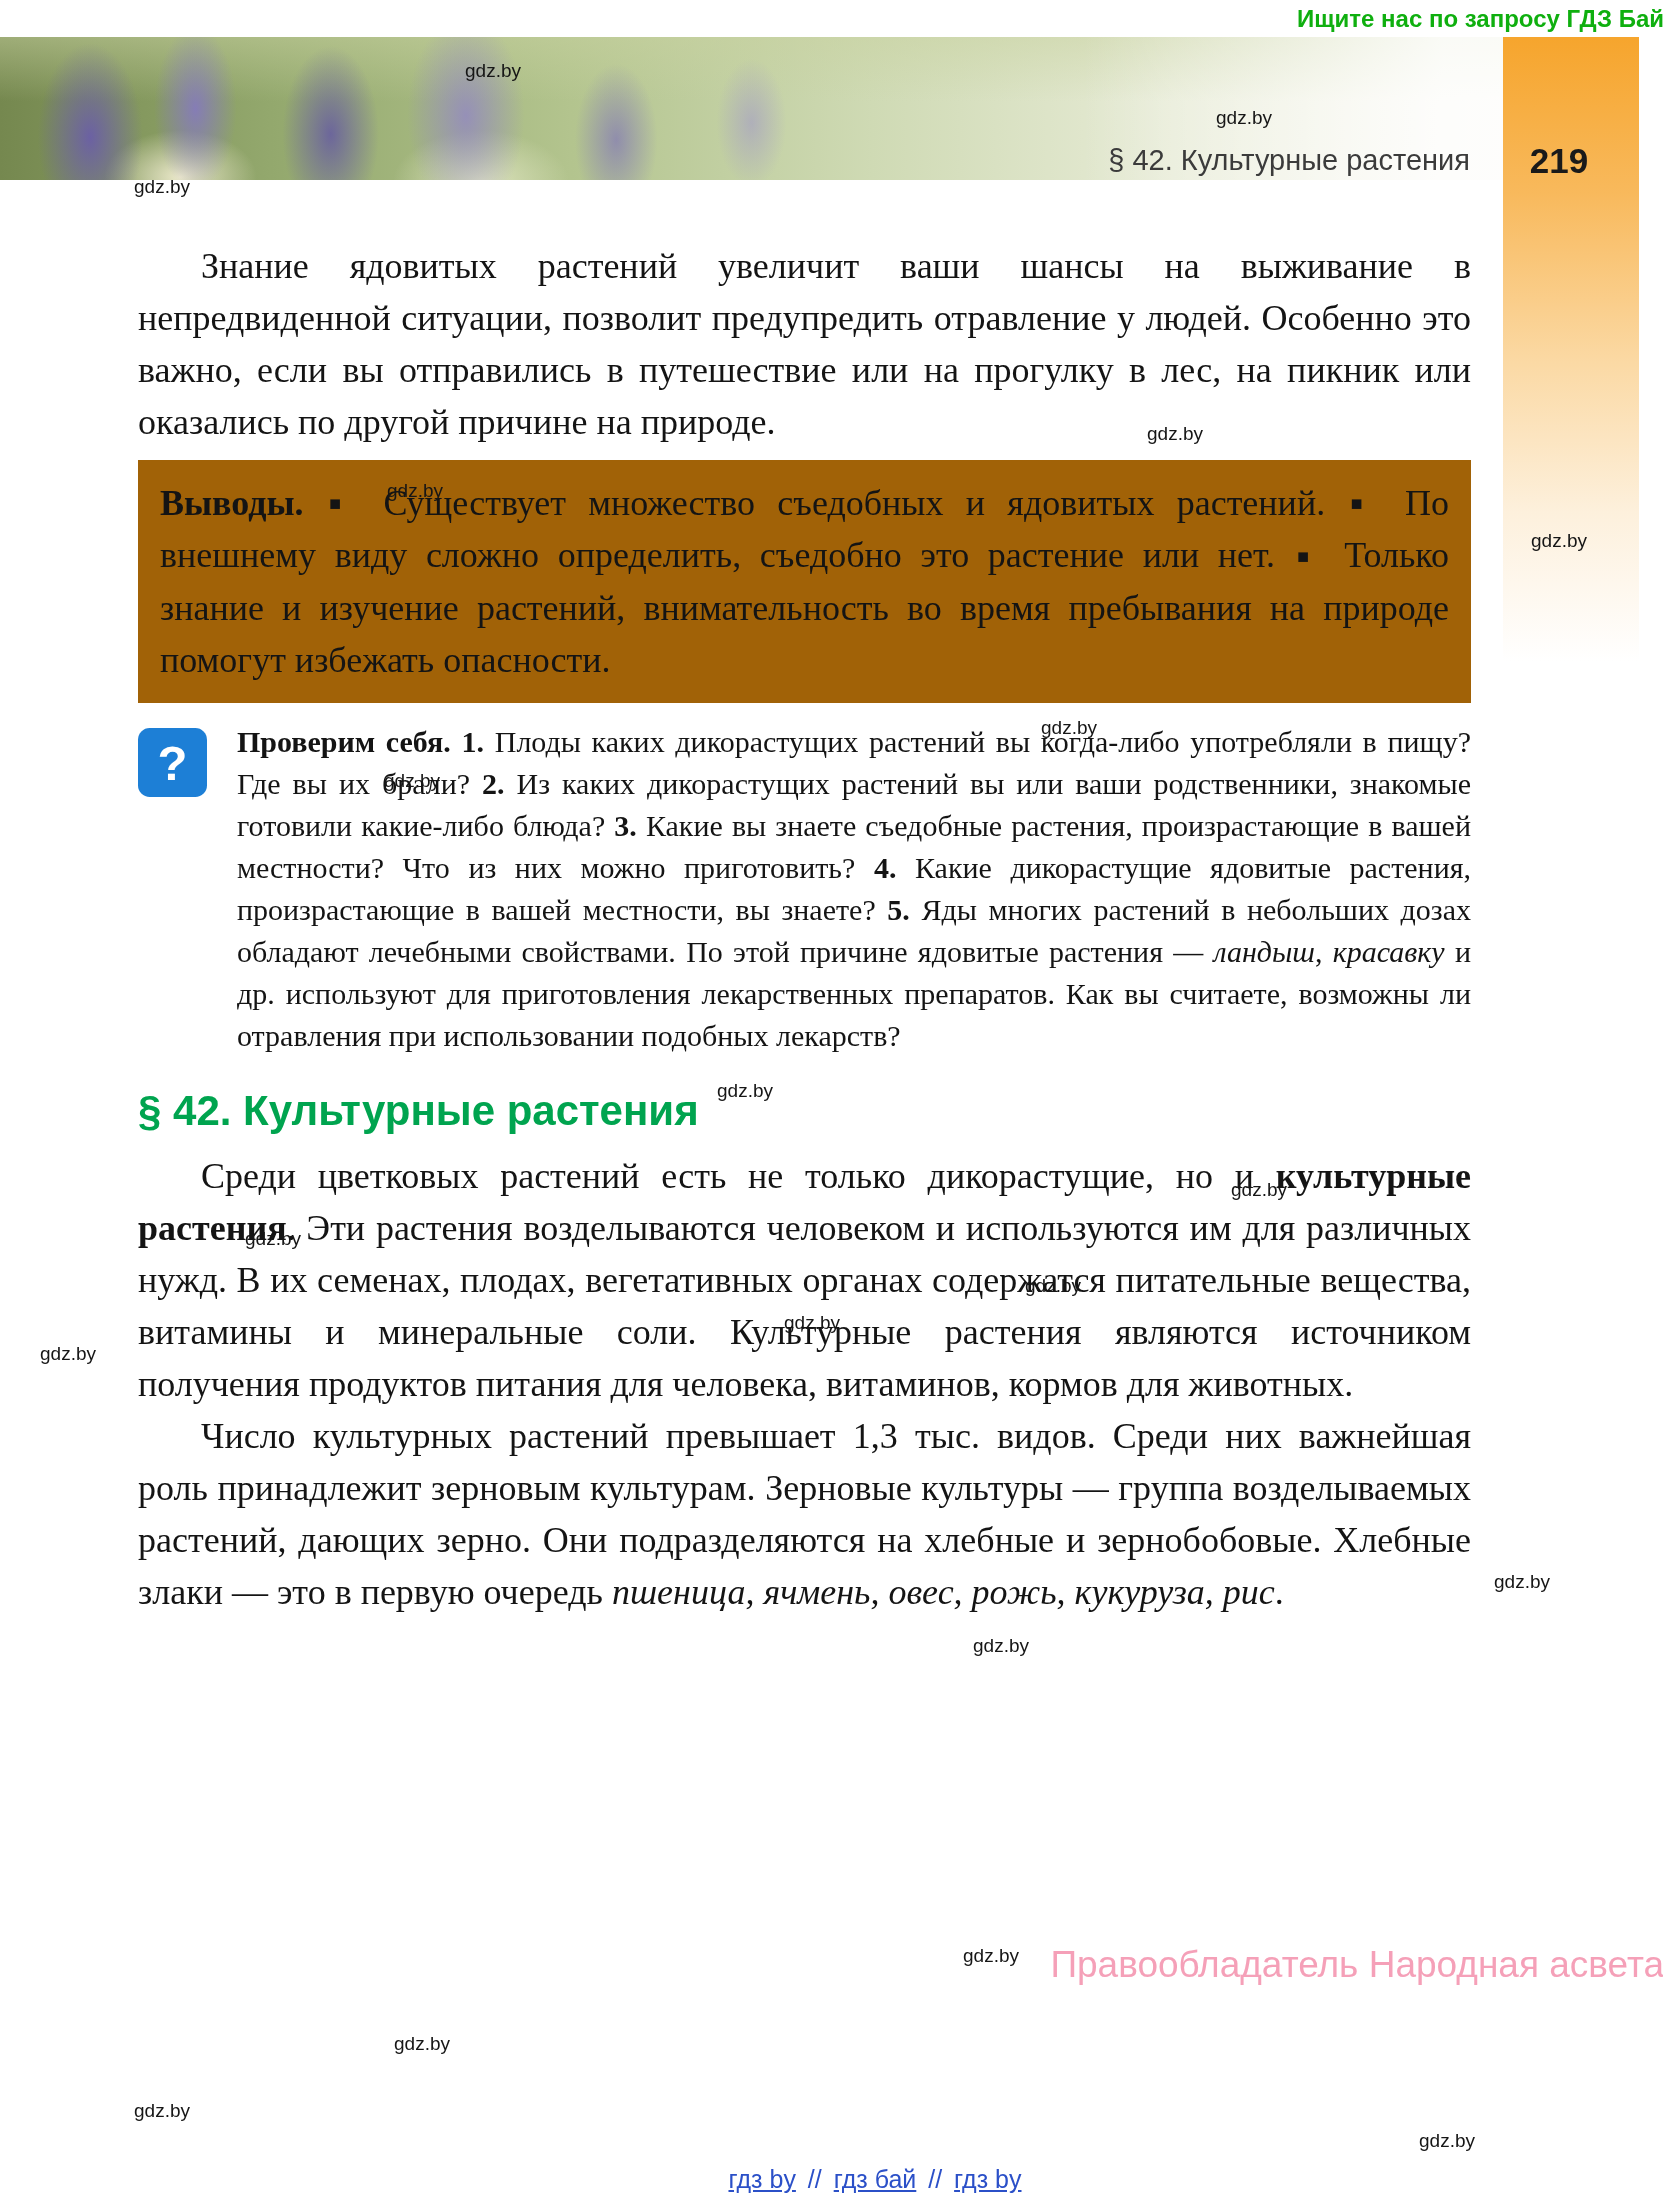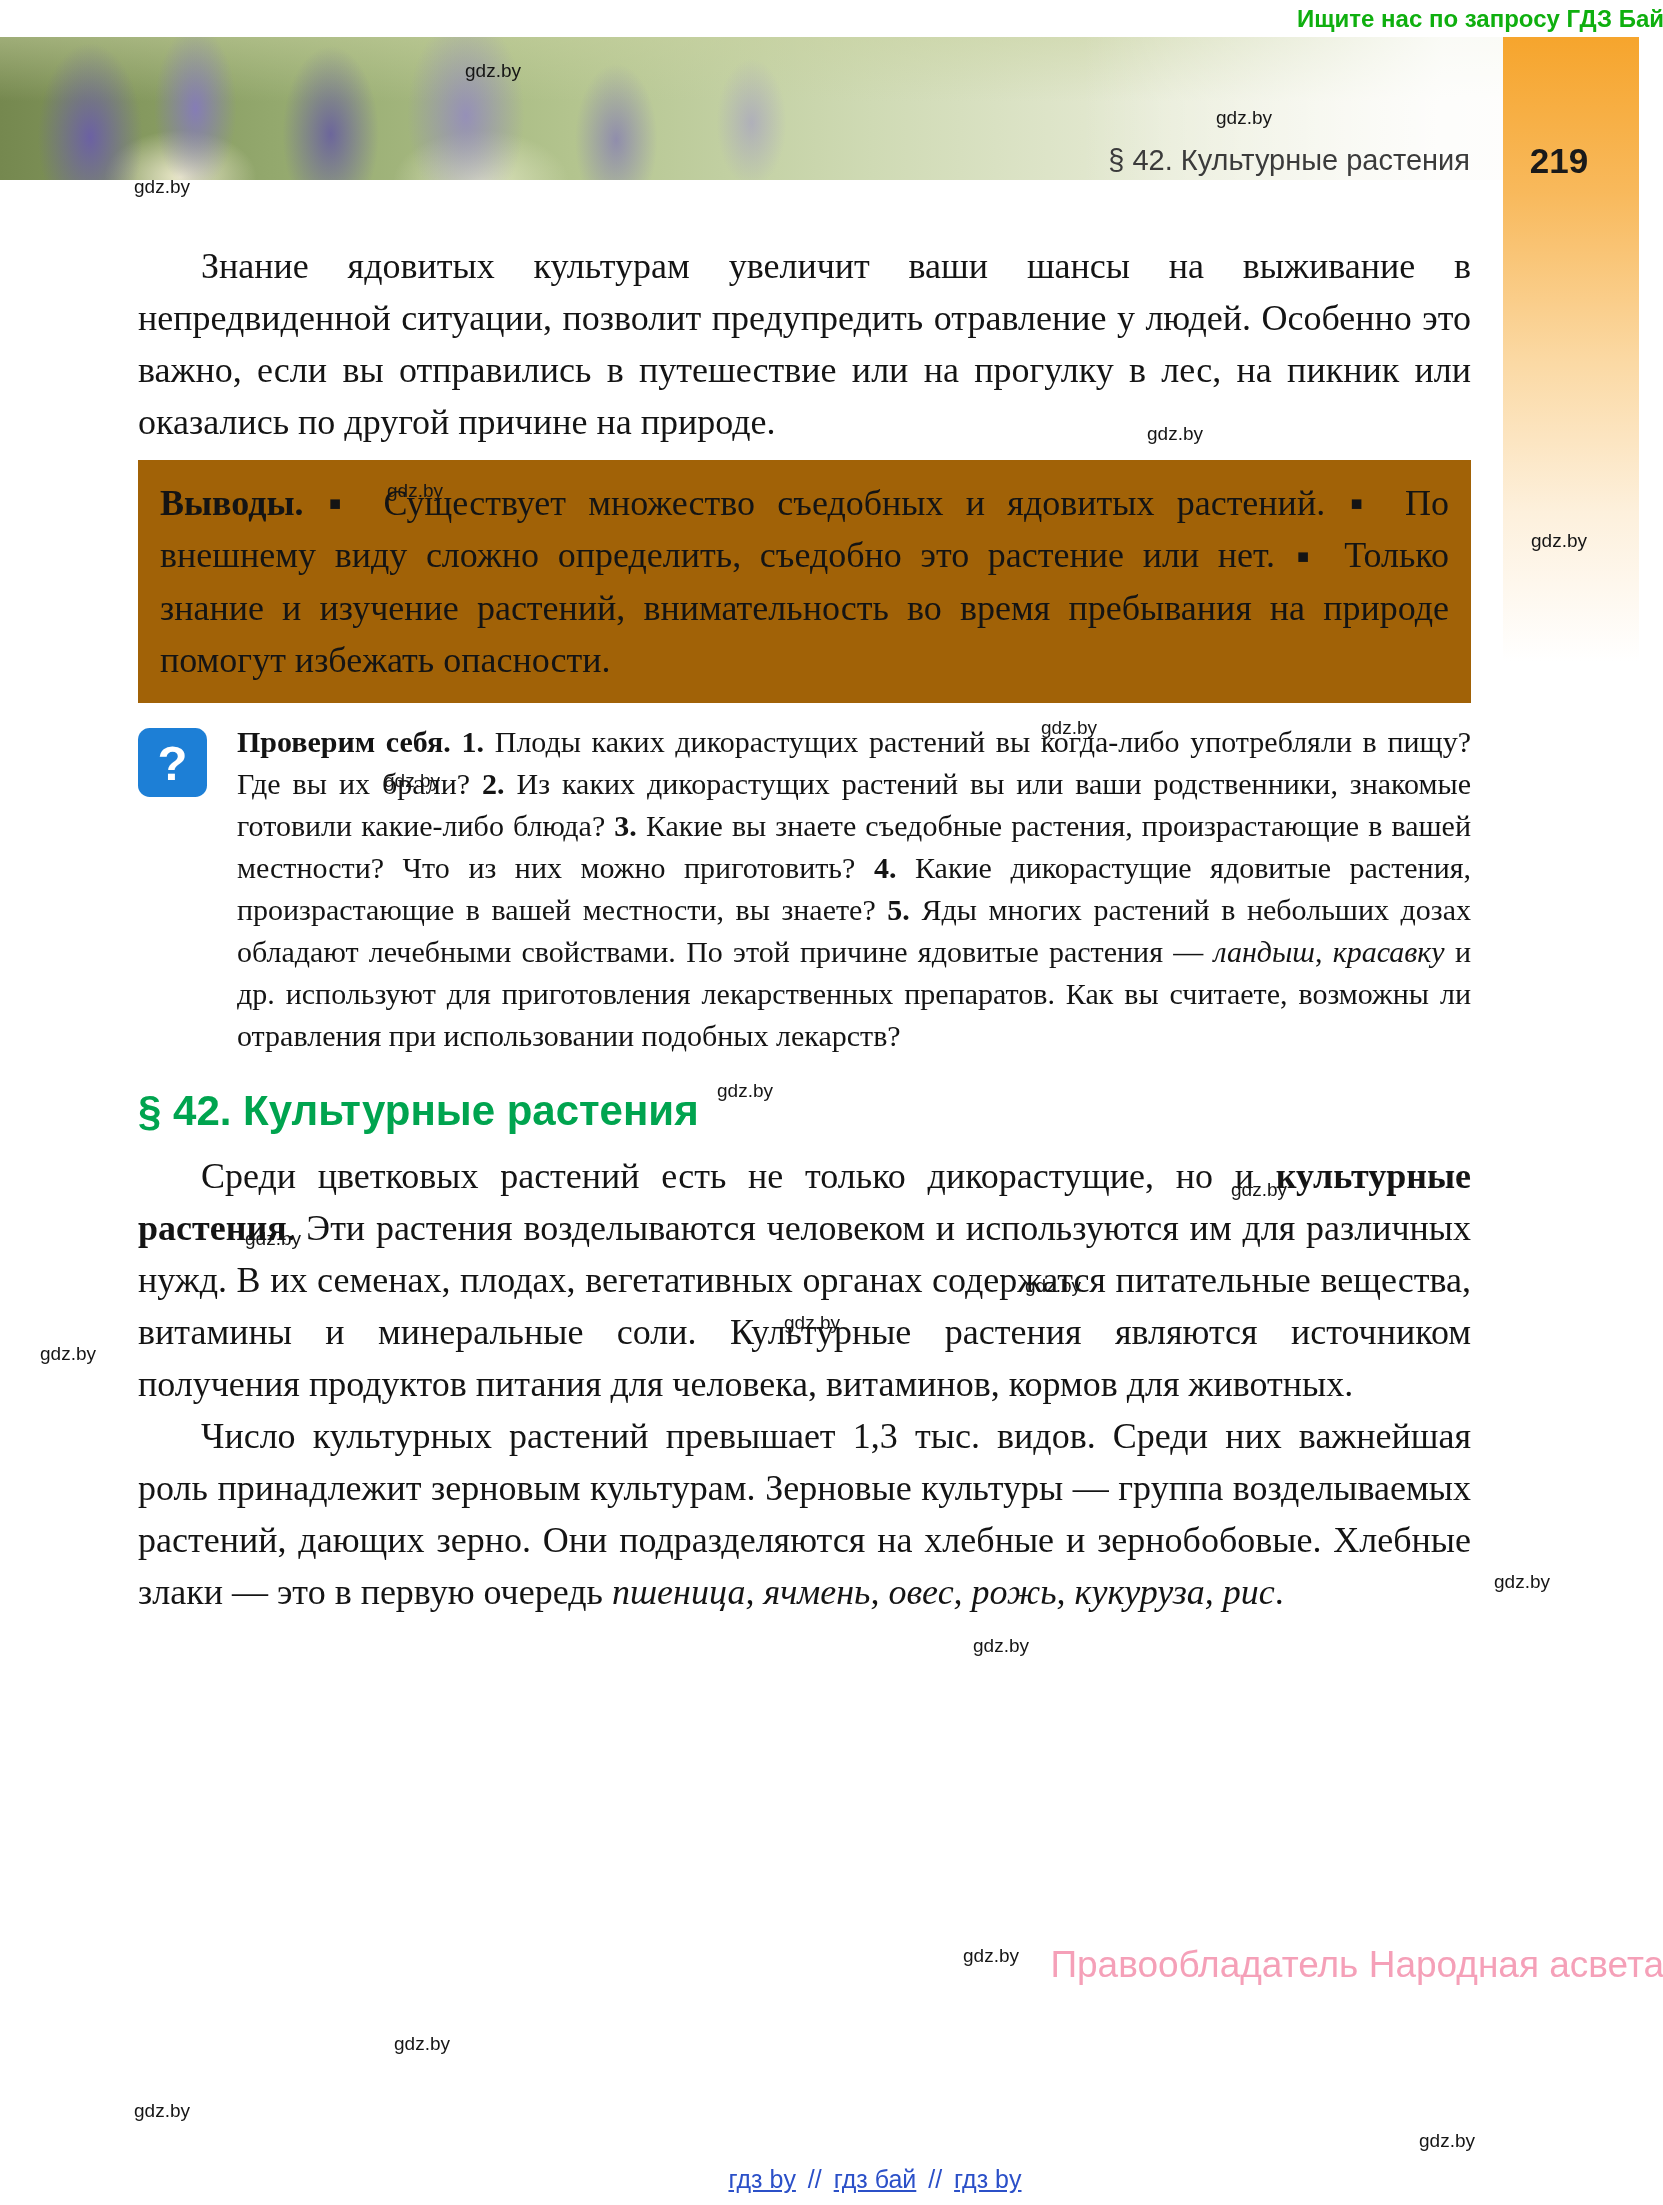--- a/index.html
+++ b/index.html
@@ -84,21 +84,21 @@
 
 <div class="photo-strip"></div>
 
 <div class="orange-band"></div>
 <div class="page-number">219</div>
 
 <div class="running-title">§ 42. Культурные растения</div>
 
 <div class="content">
 
-  <p class="body-text"><span>Знание ядовитых культурам увеличит ваши шансы на выживание в непредвиденной ситуации, позволит предупредить отравление у людей. Особенно это важно, если вы отправились в путешествие или на прогулку в лес, на пикник или оказались по другой причине на природе.</span></p>
+  <p class="body-text"><span>Знание ядовитых растений увеличит ваши шансы на выживание в непредвиденной ситуации, позволит предупредить отравление у людей. Особенно это важно, если вы отправились в путешествие или на прогулку в лес, на пикник или оказались по другой причине на природе.</span></p>
 
   <div class="conclusions-box"><span class="b">Выводы.</span><span> </span><span class="bullet">■</span><span> Существует множество съедобных и ядовитых растений. </span><span class="bullet">■</span><span> По внешнему виду сложно определить, съедобно это растение или нет. </span><span class="bullet">■</span><span> Только знание и изучение растений, внимательность во время пребывания на природе помогут избежать опасности.</span></div>
 
   <div class="check">
     <div class="q-icon">
       <span>?</span>
     </div>
     <span><span class="b">Проверим себя. </span><span class="b">1. </span><span>Плоды каких дикорастущих растений вы когда-либо употребляли в пищу? Где вы их брали? </span><span class="b">2. </span><span>Из каких дикорастущих растений вы или ваши родственники, знакомые готовили какие-либо блюда? </span><span class="b">3. </span><span>Какие вы знаете съедобные растения, произрастающие в вашей местности? Что из них можно приготовить? </span><span class="b">4. </span><span>Какие дикорастущие ядовитые растения, произрастающие в вашей местности, вы знаете? </span><span class="b">5. </span><span>Яды многих растений в небольших дозах обладают лечебными свойствами. По этой причине ядовитые растения — </span><span class="i">ландыш</span><span>, </span><span class="i">красавку</span><span> и др. используют для приготовления лекарственных препаратов. Как вы считаете, возможны ли отравления при использовании подобных лекарств?</span></span>
   </div>
 

